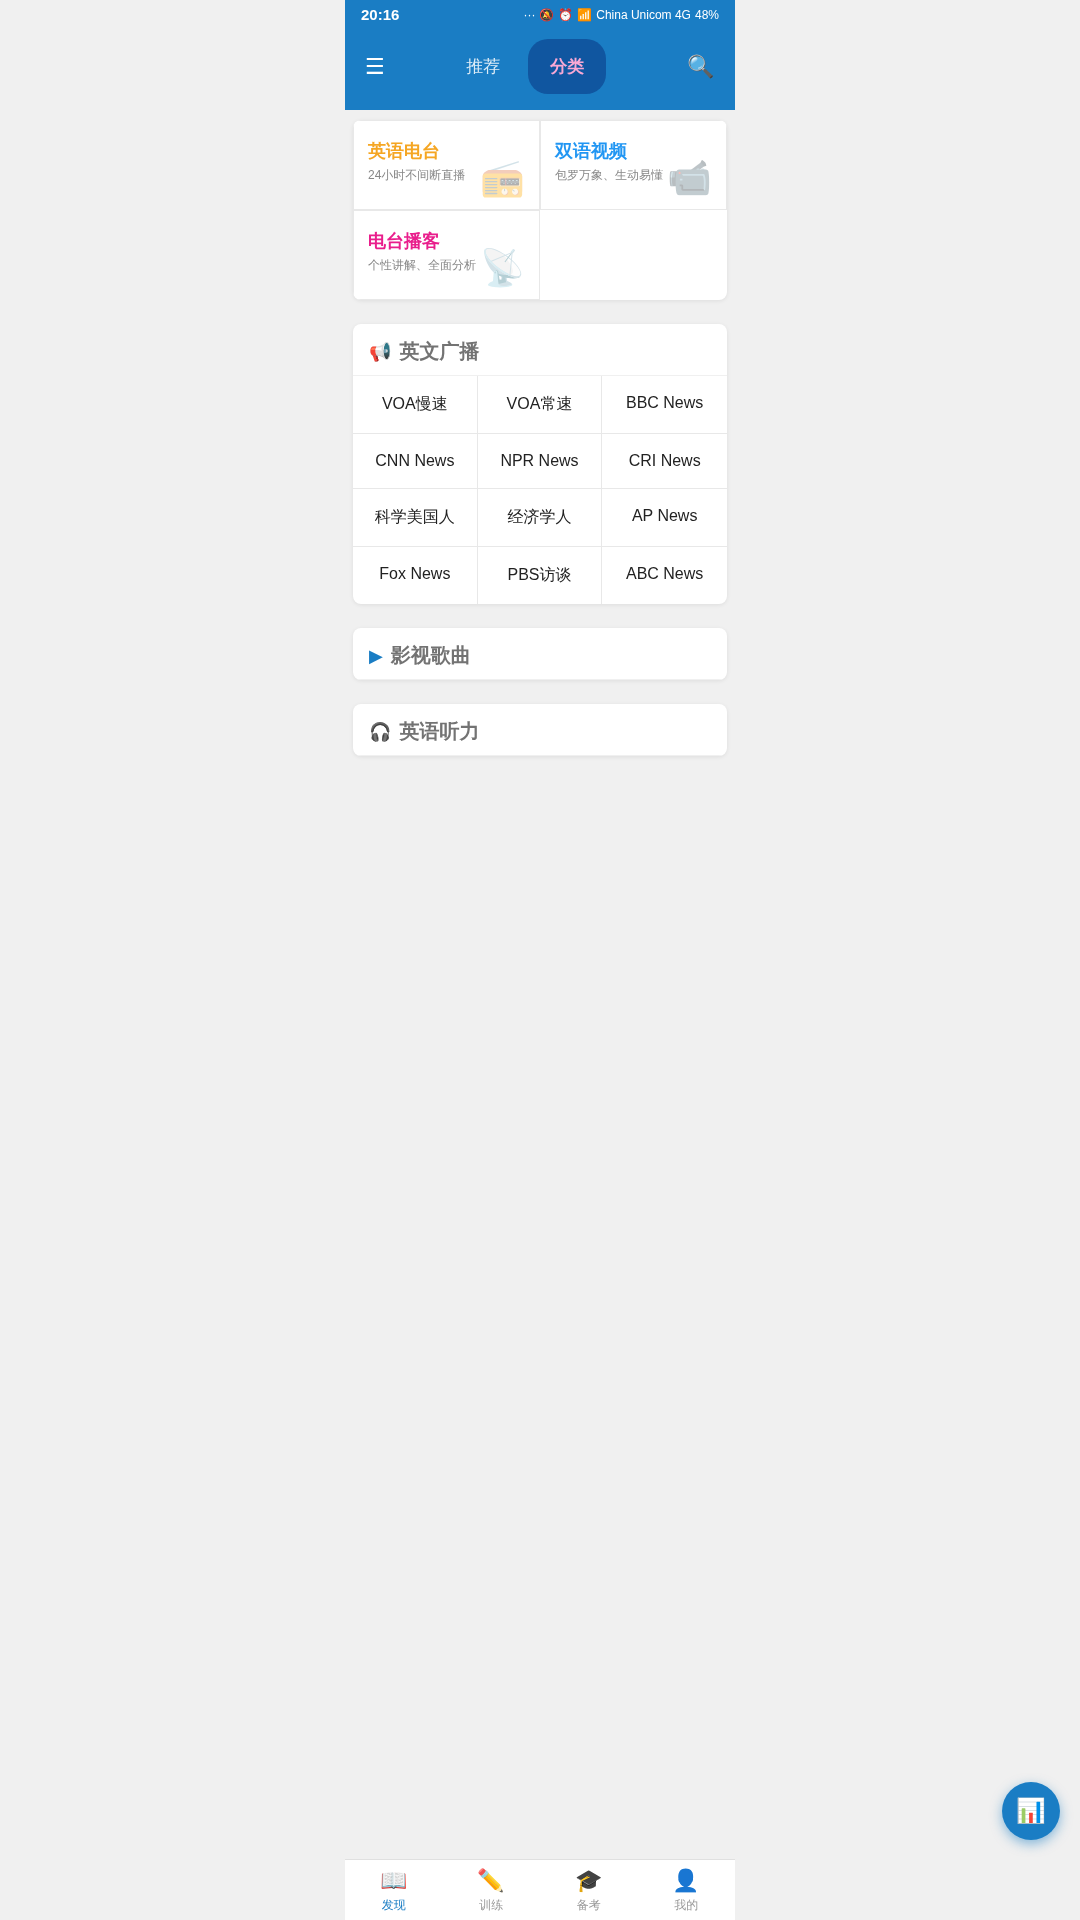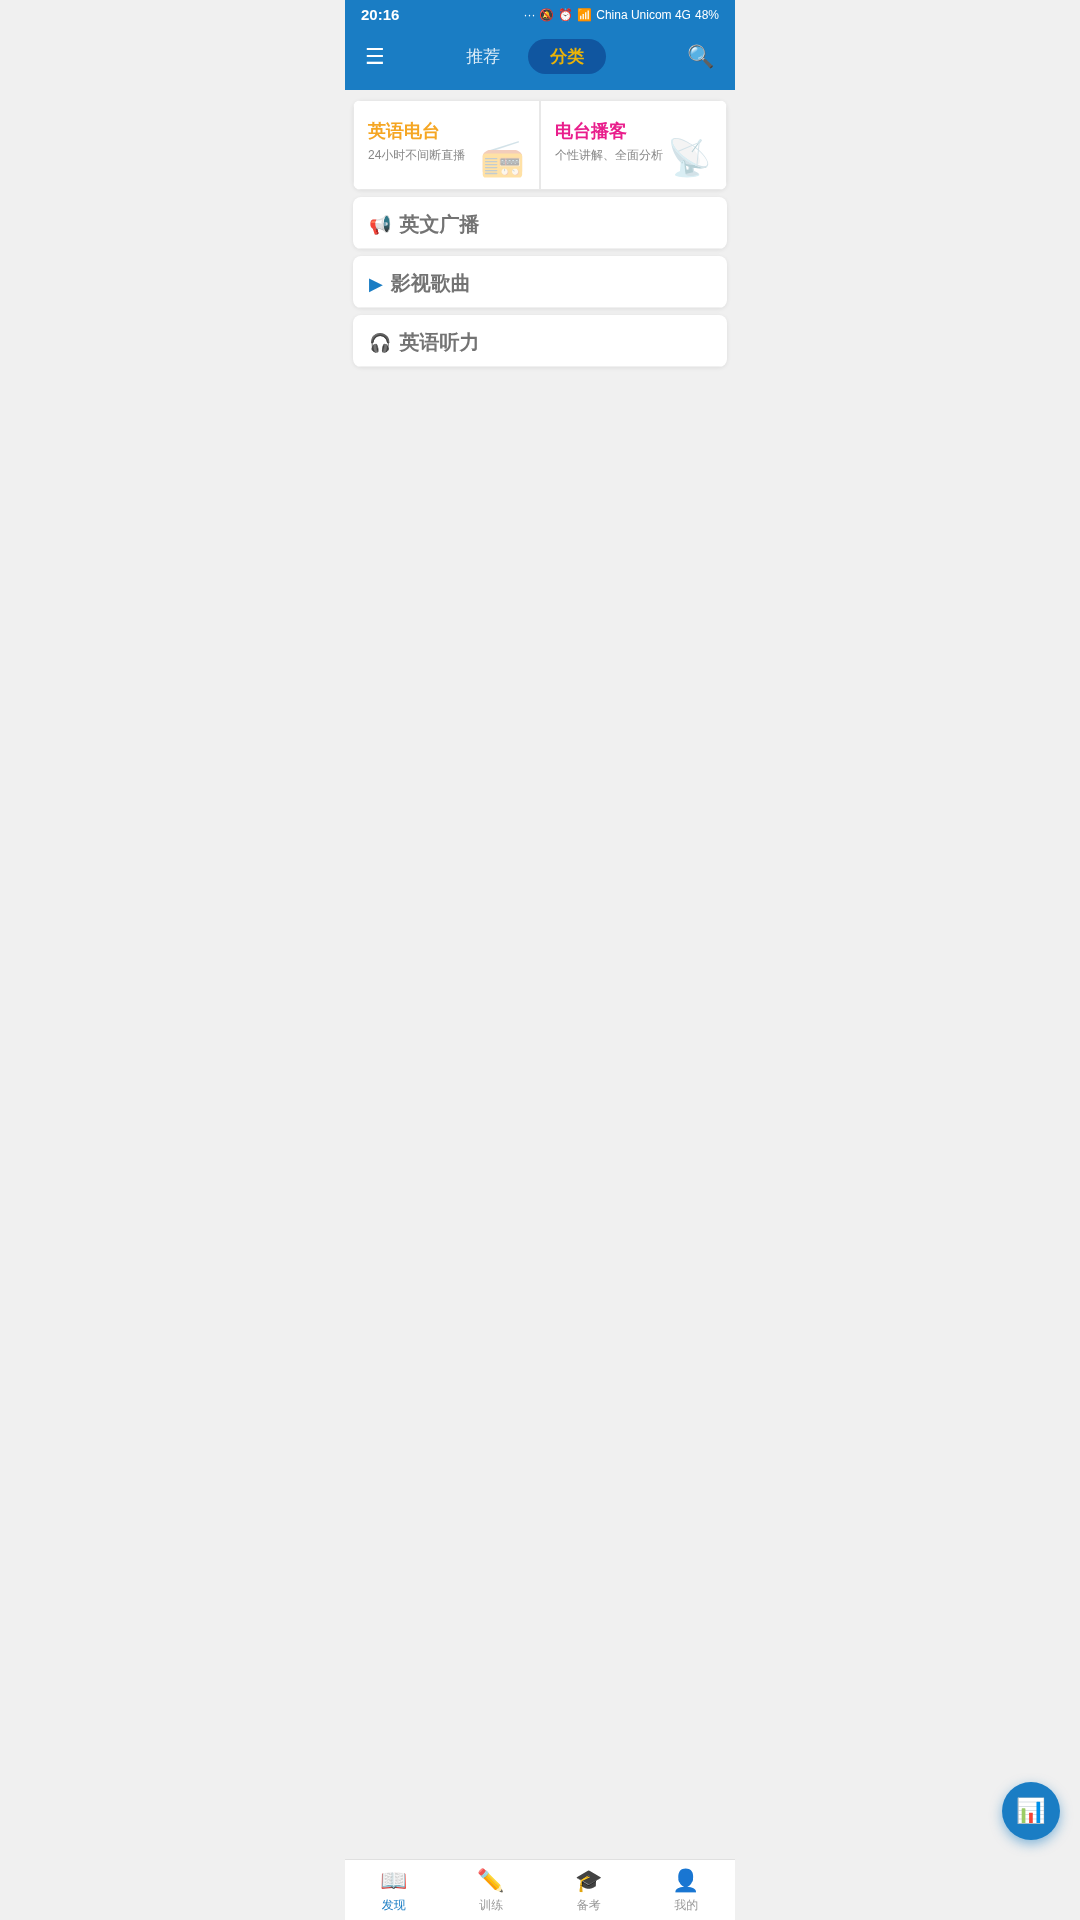--- a/index.html
+++ b/index.html
@@ -40,33 +40,33 @@
     .header-menu-icon { font-size: 22px; cursor: pointer; }
     .header-tabs { display: flex; align-items: center; gap: 28px; }
     .header-tab {
       font-size: 17px;
       color: rgba(255,255,255,0.85);
       cursor: pointer;
       padding: 6px 0;
     }
     .header-tab.active {
       background: #1056a0;
-      color: #eab308;
-      padding: 6px 22px;
+      color: #f9a8d4;
+      padding: 16px 22px;
       border-radius: 20px;
       font-weight: 600;
     }
     .header-search-icon { font-size: 22px; cursor: pointer; }
 
     
     .main {
       padding: 10px 8px;
       display: flex;
       flex-direction: column;
-      gap: 7px;
+      gap: 24px;
       justify-content: space-between;
     }
 
     
     .category-grid {
       display: grid;
       grid-template-columns: 1fr 1fr;
       gap: 0;
       background: white;
       border-radius: 8px;
@@ -223,31 +223,50 @@
 
 <div class="main">
 
   <div class="category-grid">
     <div class="category-card">
       <div class="category-title orange">英语电台</div>
       <div class="category-subtitle">24小时不间断直播</div>
       <div class="category-icon">📻</div>
     </div>
     <div class="category-card">
+      <div class="category-title blue">双语视频</div>
+      <div class="category-subtitle">包罗万象、生动易懂</div>
+      <div class="category-icon">📹</div>
+    </div>
+    <div class="category-card">
       <div class="category-title pink">电台播客</div>
       <div class="category-subtitle">个性讲解、全面分析</div>
       <div class="category-icon">📡</div>
     </div>
   </div>
 
   <div class="section-card">
     <div class="section-header">
       <span class="section-header-icon">📢</span>
       <span class="section-header-title">英文广播</span>
     </div>
+    <div class="items-grid">
+      <div class="grid-item">VOA慢速</div>
+      <div class="grid-item">VOA常速</div>
+      <div class="grid-item">BBC News</div>
+      <div class="grid-item">CNN News</div>
+      <div class="grid-item">NPR News</div>
+      <div class="grid-item">CRI News</div>
+      <div class="grid-item">科学美国人</div>
+      <div class="grid-item">经济学人</div>
+      <div class="grid-item">AP News</div>
+      <div class="grid-item">Fox News</div>
+      <div class="grid-item">PBS访谈</div>
+      <div class="grid-item">ABC News</div>
+    </div>
   </div>
 
   <div class="section-card">
     <div class="section-header">
       <span class="section-header-icon">▶</span>
       <span class="section-header-title">影视歌曲</span>
     </div>
   </div>
 
   <div class="section-card">

